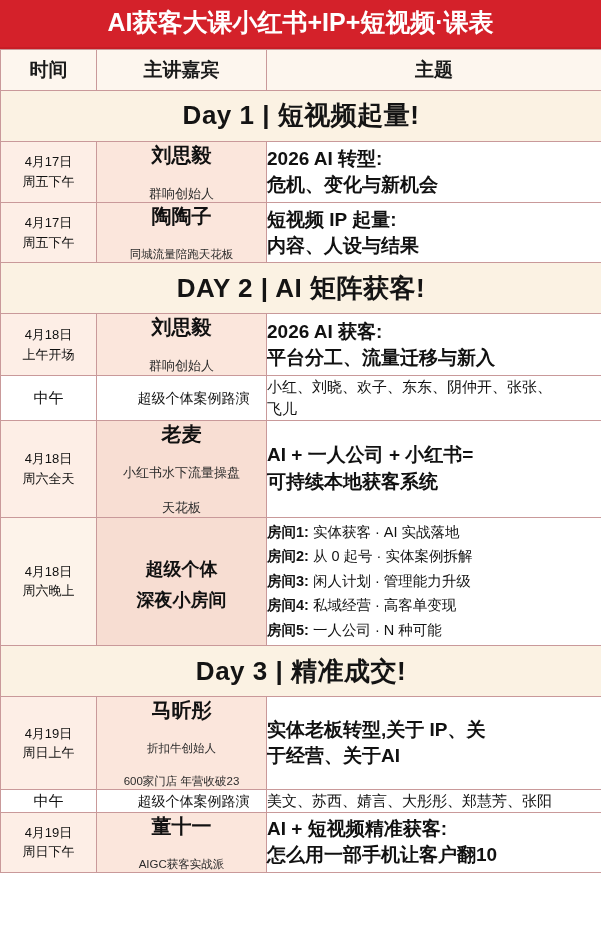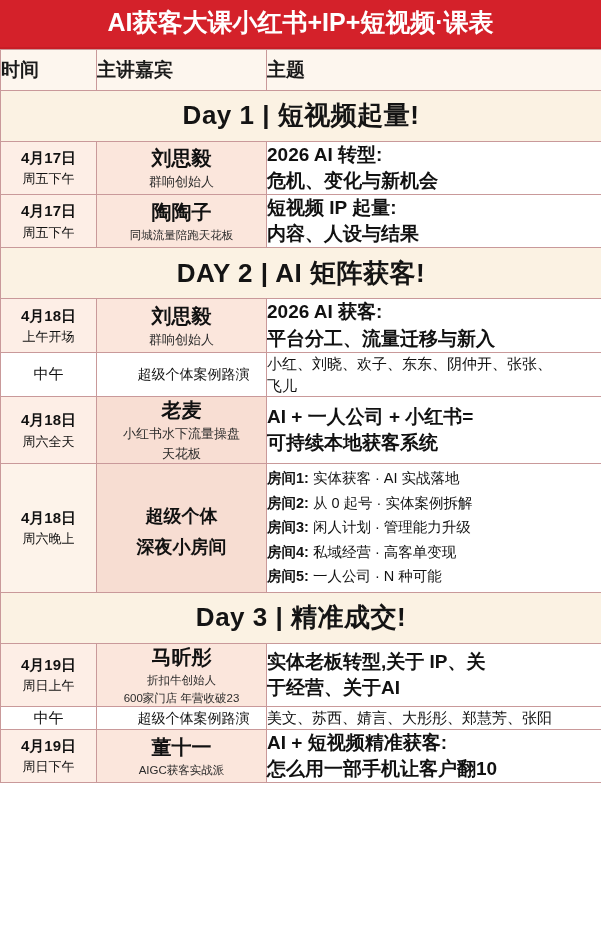--- a/index.html
+++ b/index.html
@@ -43,21 +43,21 @@
     vertical-align: middle;
     padding: 0;
   }
   col.c-time { width: 96px; }
   col.c-speaker { width: 170px; }
   col.c-topic { width: 335px; }
 
   
   .hdr td {
     background: #fdf6ee;
-    text-align: left;
+    text-align: center;
     font-size: 19px;
     font-weight: bold;
     color: #1a1a1a;
     height: 40px;
     border-color: #c9999a;
   }
 
   
   .day-banner td {
     background: #fbf2e3;
@@ -70,22 +70,22 @@
   }
 
   
   .time-cell {
     text-align: center;
     padding: 8px 2px;
     line-height: 1.35;
     color: #111;
   }
   .time-cell .d {
-    font-size: 15px;
-    font-weight: bold;
+    font-size: 13px;
+    font-weight: normal;
     display: block;
     text-align: center;
   }
   .time-cell .p {
     font-size: 13px;
     display: block;
     margin-top: 2px;
   }
   .time-cell.noon {
     font-size: 15px;
@@ -105,21 +105,21 @@
     display: block;
   }
   .speaker-cell .name.sm {
     font-size: 18px;
     margin-top: 8px;
   }
   .speaker-cell .role {
     font-size: 13px;
     color: #2b2b2b;
     display: block;
-    margin-top: 3px;
+    margin-top: 18px;
     line-height: 1.3;
   }
   .speaker-cell .role.tiny {
     font-size: 11.5px;
   }
   .speaker-cell.plain {
     font-size: 14px;
     font-weight: normal;
     color: #111;
     padding-left: 24px;

